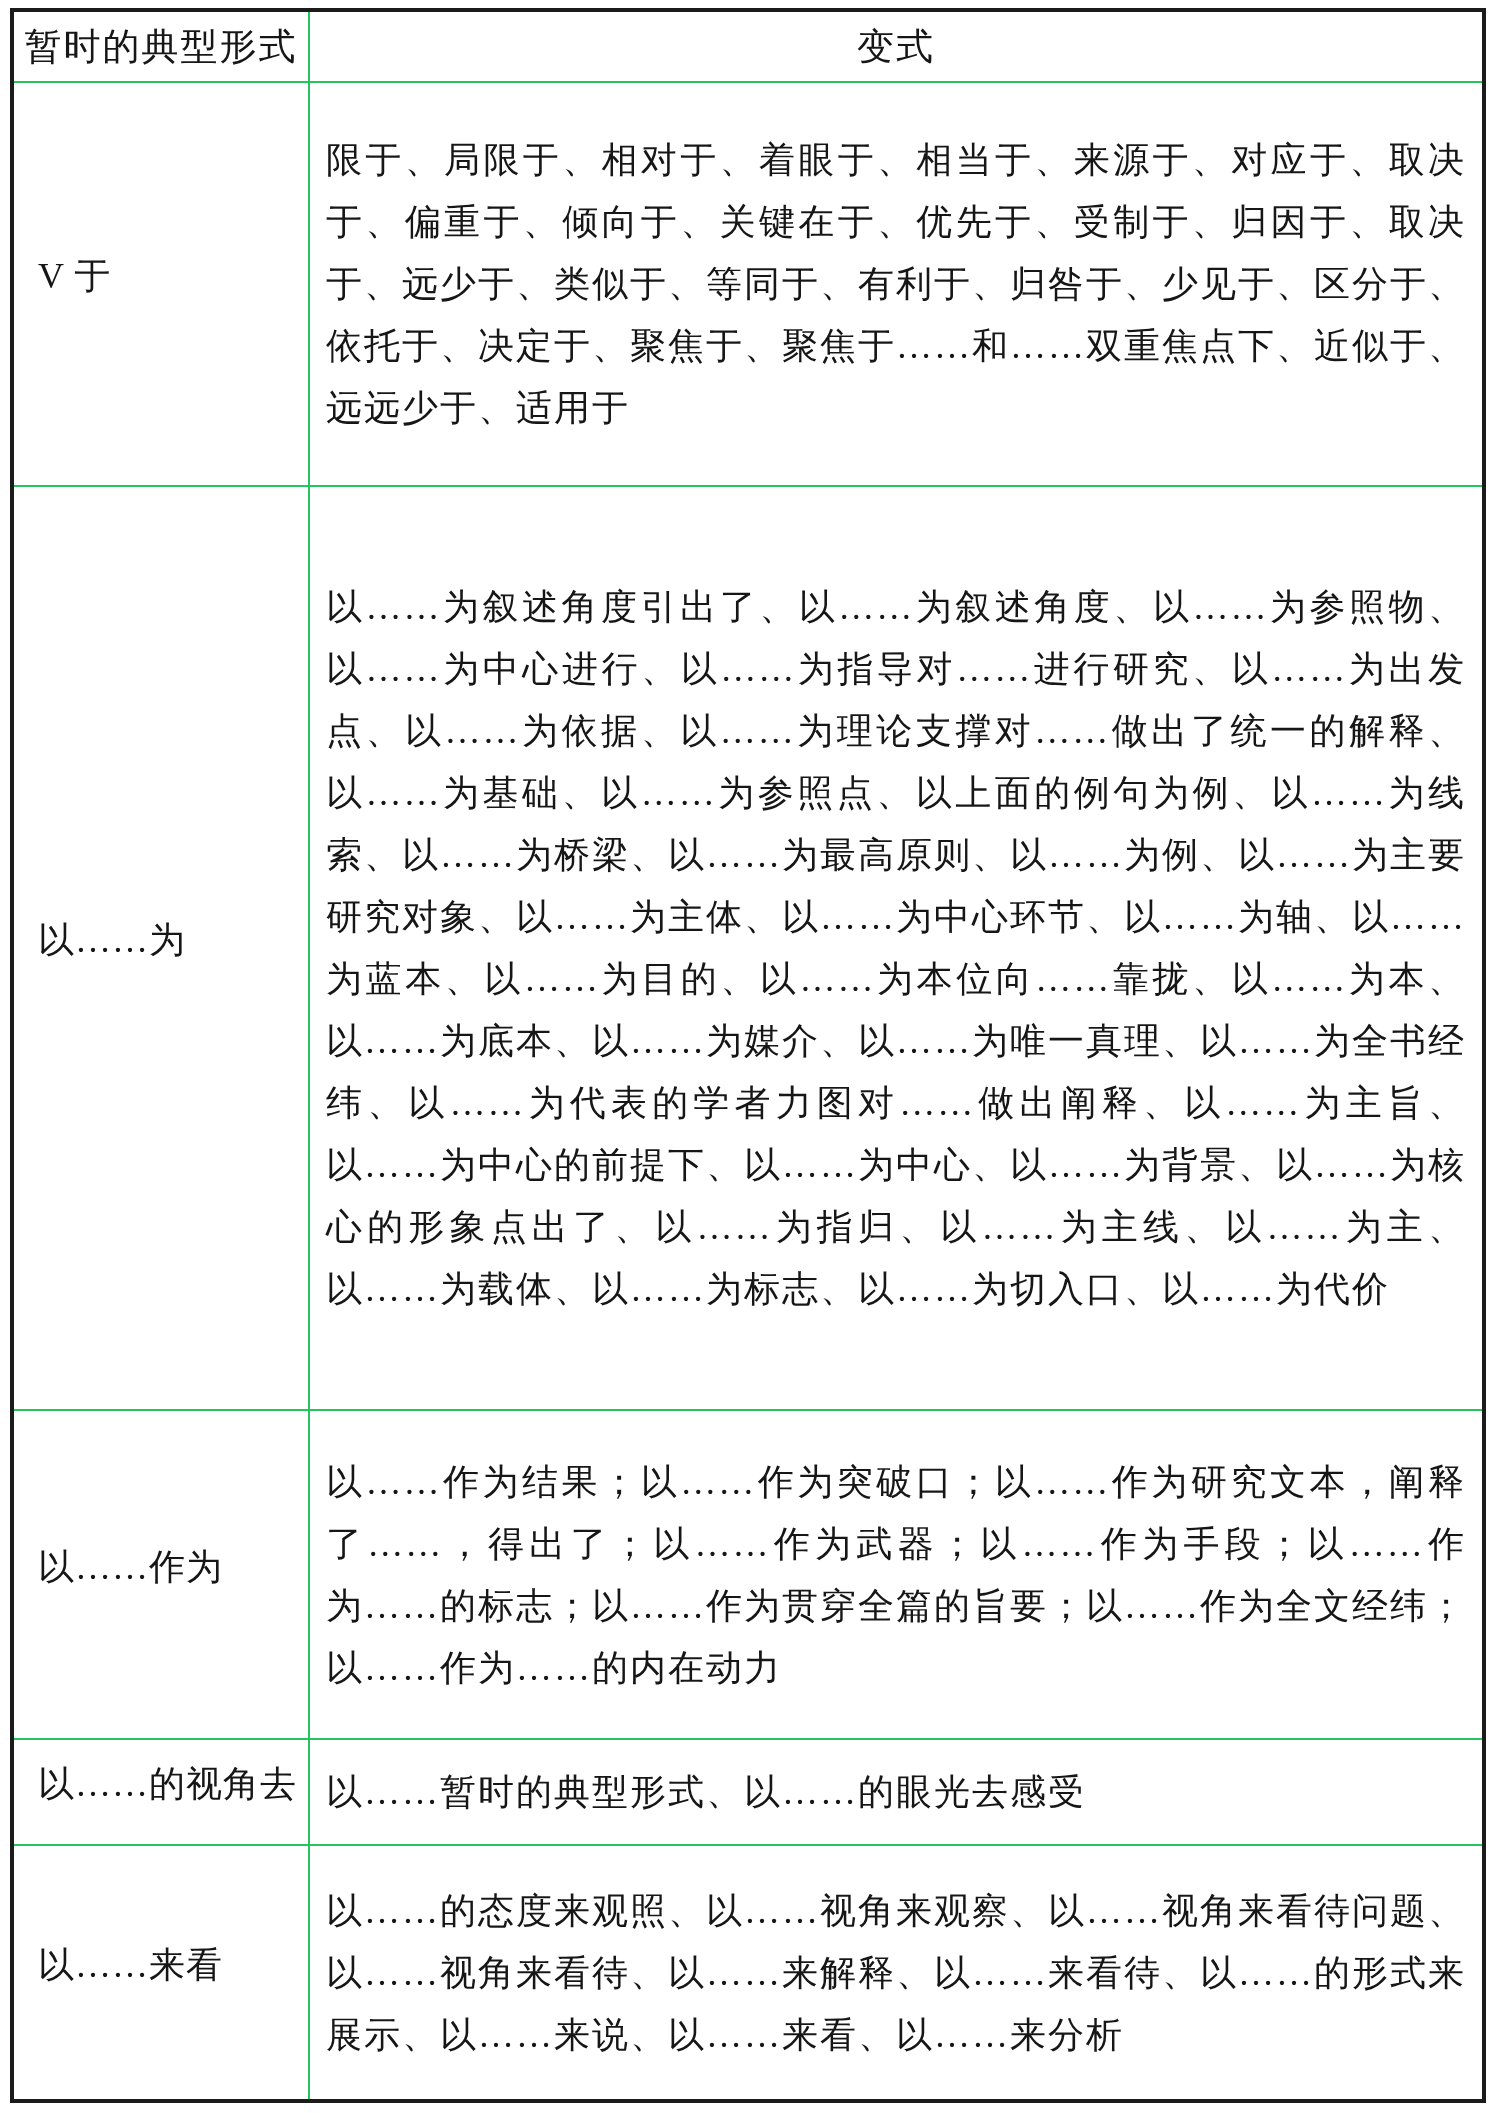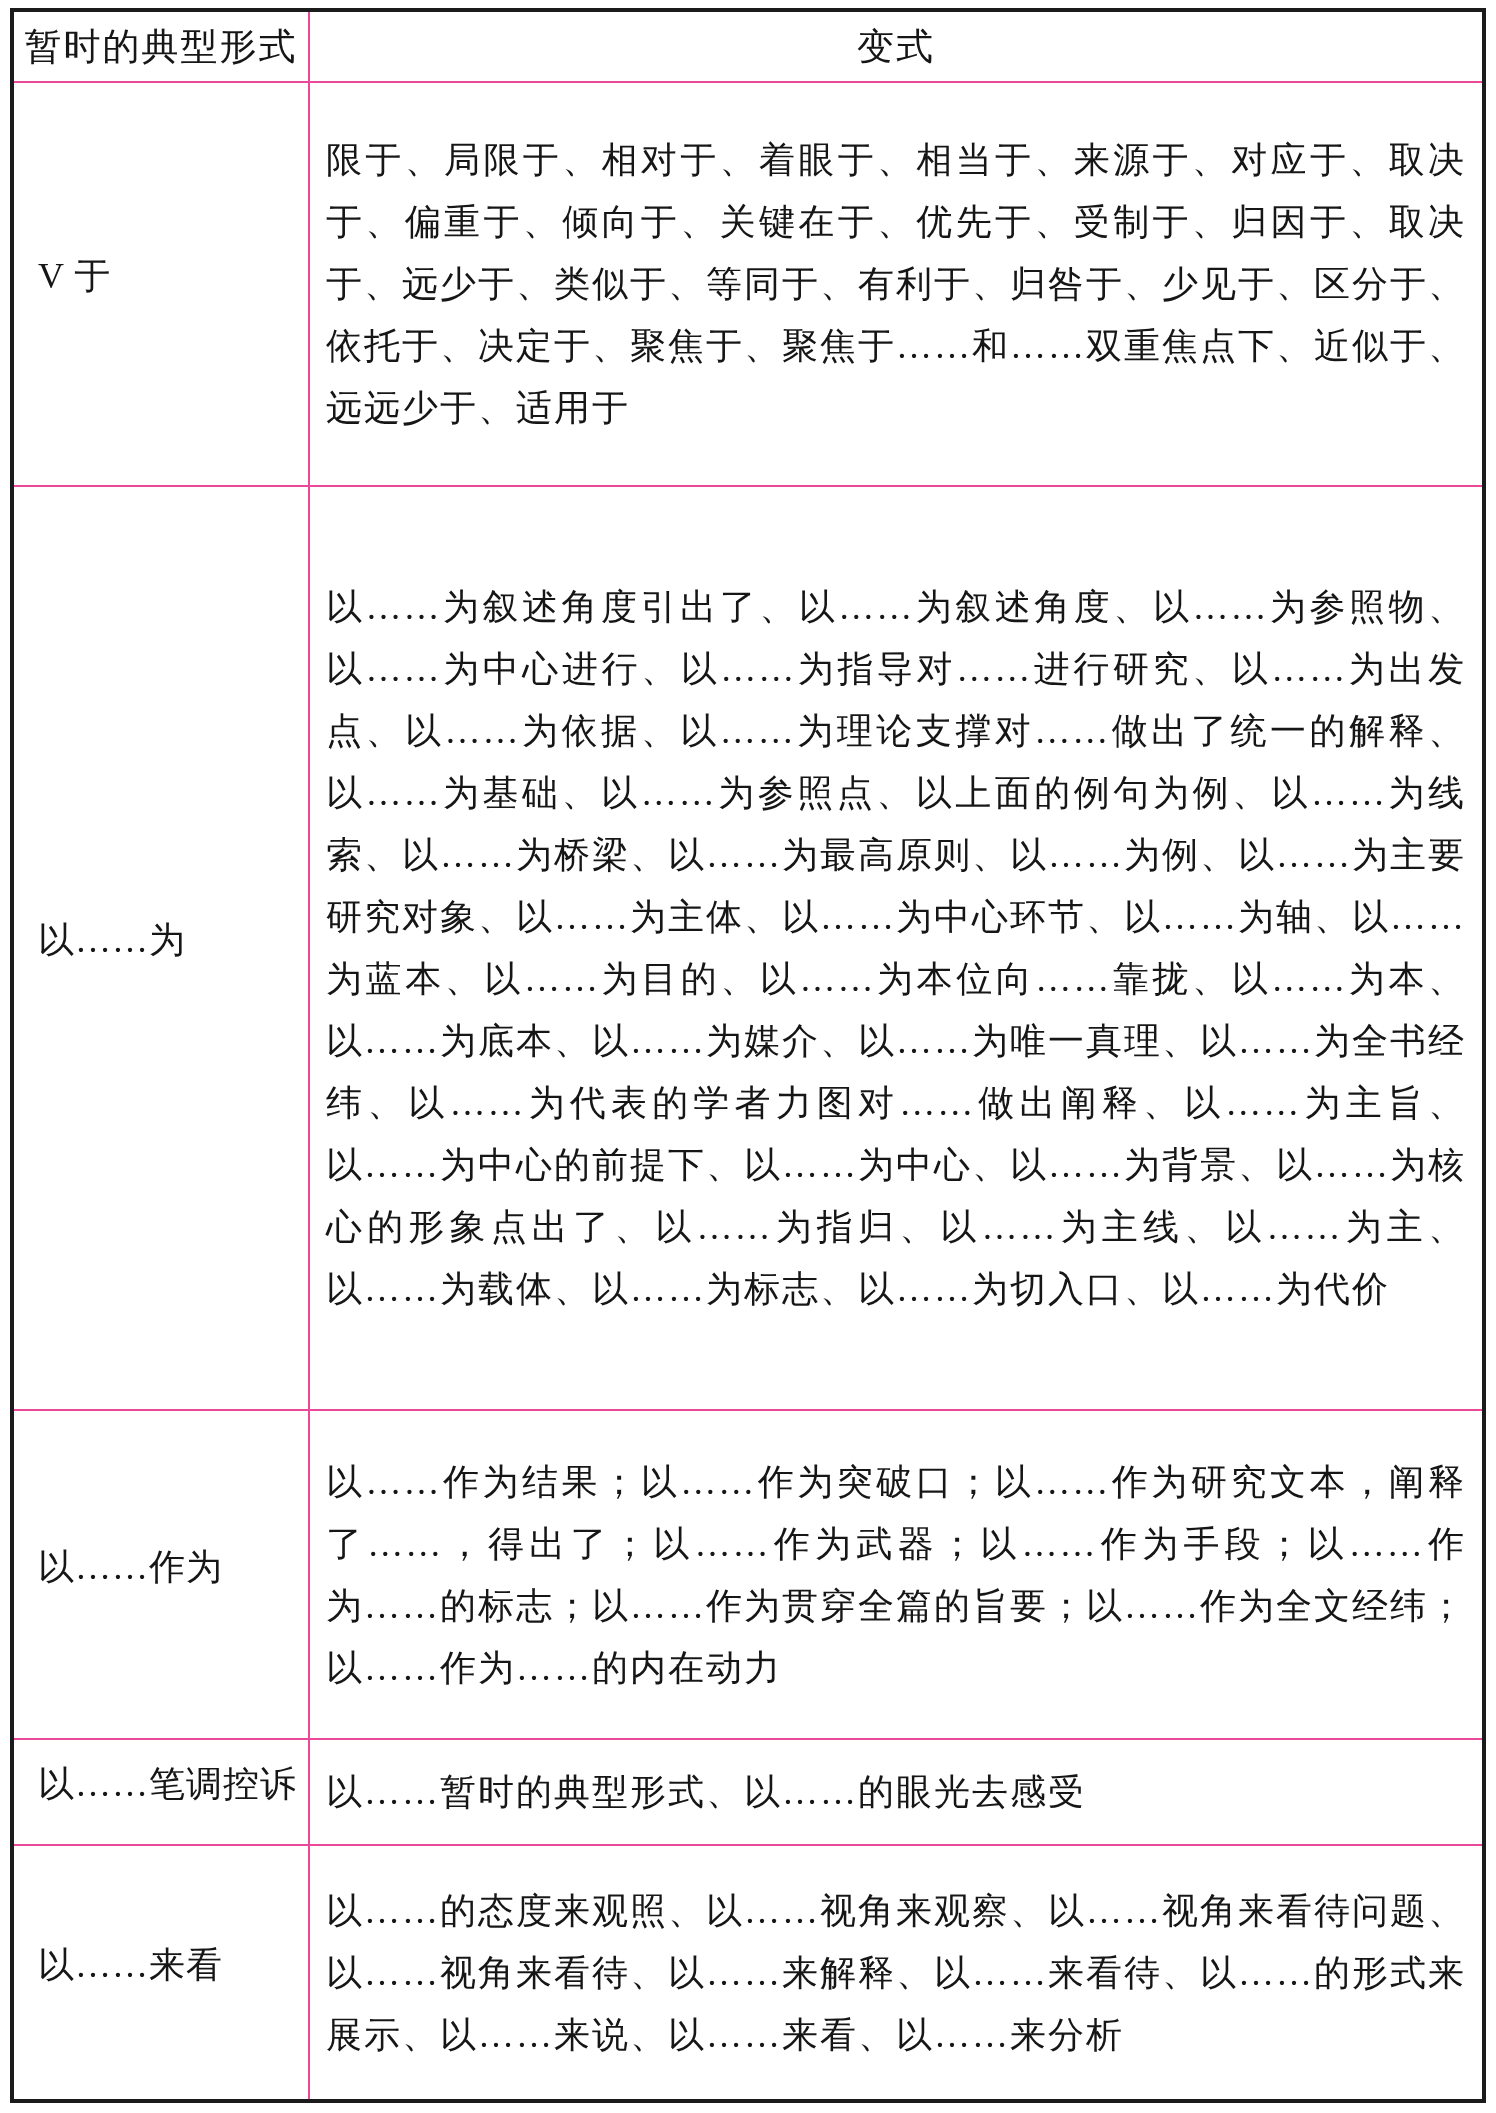--- a/index.html
+++ b/index.html
@@ -21,21 +21,21 @@
   }
   table.grammar-table {
     width: 100%;
     height: 2095px;
     border-collapse: collapse;
     table-layout: fixed;
     border: 4px solid #1b1b1b;
   }
   .grammar-table th,
   .grammar-table td {
-    border: 2px solid #ec4899;
+    border: 2px solid #22c55e;
     box-sizing: border-box;
   }
   .grammar-table th {
     font-weight: normal;
     font-size: 37px;
     text-align: center;
     vertical-align: middle;
     height: 72px;
     padding: 4px 0;
     letter-spacing: 2px;
@@ -77,21 +77,21 @@
       </tr>
       <tr>
         <td class="form-cell">以……为</td>
         <td class="variants-cell">以……为叙述角度引出了、以……为叙述角度、以……为参照物、以……为中心进行、以……为指导对……进行研究、以……为出发点、以……为依据、以……为理论支撑对……做出了统一的解释、以……为基础、以……为参照点、以上面的例句为例、以……为线索、以……为桥梁、以……为最高原则、以……为例、以……为主要研究对象、以……为主体、以……为中心环节、以……为轴、以……为蓝本、以……为目的、以……为本位向……靠拢、以……为本、以……为底本、以……为媒介、以……为唯一真理、以……为全书经纬、以……为代表的学者力图对……做出阐释、以……为主旨、以……为中心的前提下、以……为中心、以……为背景、以……为核心的形象点出了、以……为指归、以……为主线、以……为主、以……为载体、以……为标志、以……为切入口、以……为代价</td>
       </tr>
       <tr>
         <td class="form-cell">以……作为</td>
         <td class="variants-cell">以……作为结果；以……作为突破口；以……作为研究文本，阐释了……，得出了；以……作为武器；以……作为手段；以……作为……的标志；以……作为贯穿全篇的旨要；以……作为全文经纬；以……作为……的内在动力</td>
       </tr>
       <tr>
-        <td class="form-cell">以……笔调控诉</td>
+        <td class="form-cell">以……的视角去</td>
         <td class="variants-cell">以……暂时的典型形式、以……的眼光去感受</td>
       </tr>
       <tr>
         <td class="form-cell">以……来看</td>
         <td class="variants-cell">以……的态度来观照、以……视角来观察、以……视角来看待问题、以……视角来看待、以……来解释、以……来看待、以……的形式来展示、以……来说、以……来看、以……来分析</td>
       </tr>
     </tbody>
   </table>
 </div>
 

